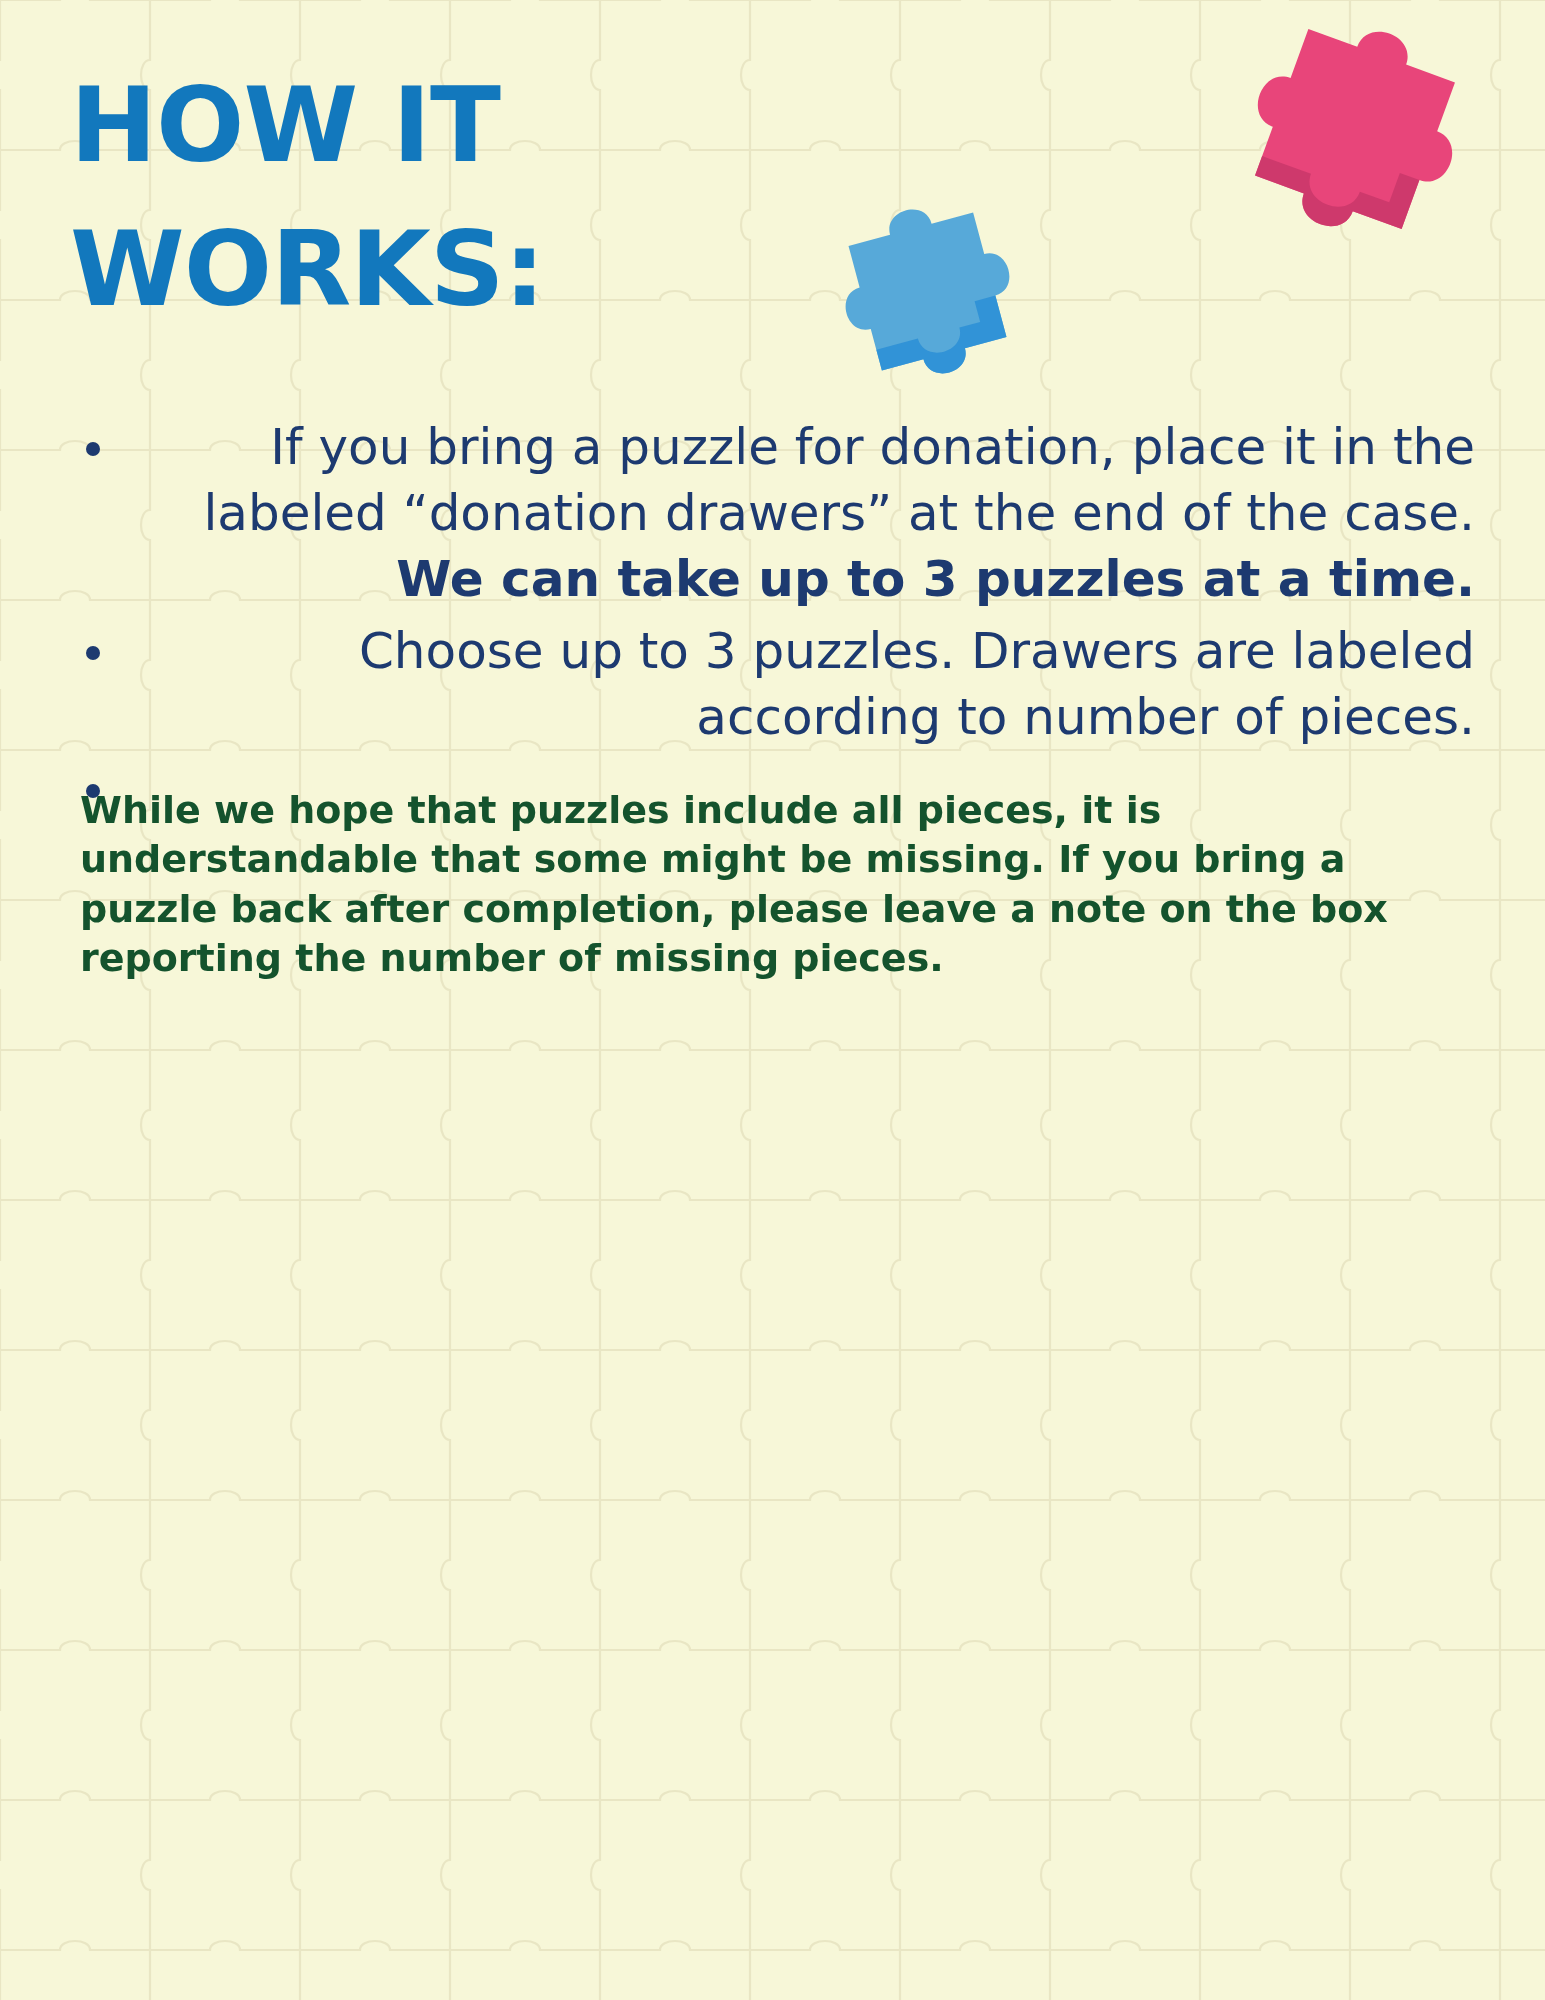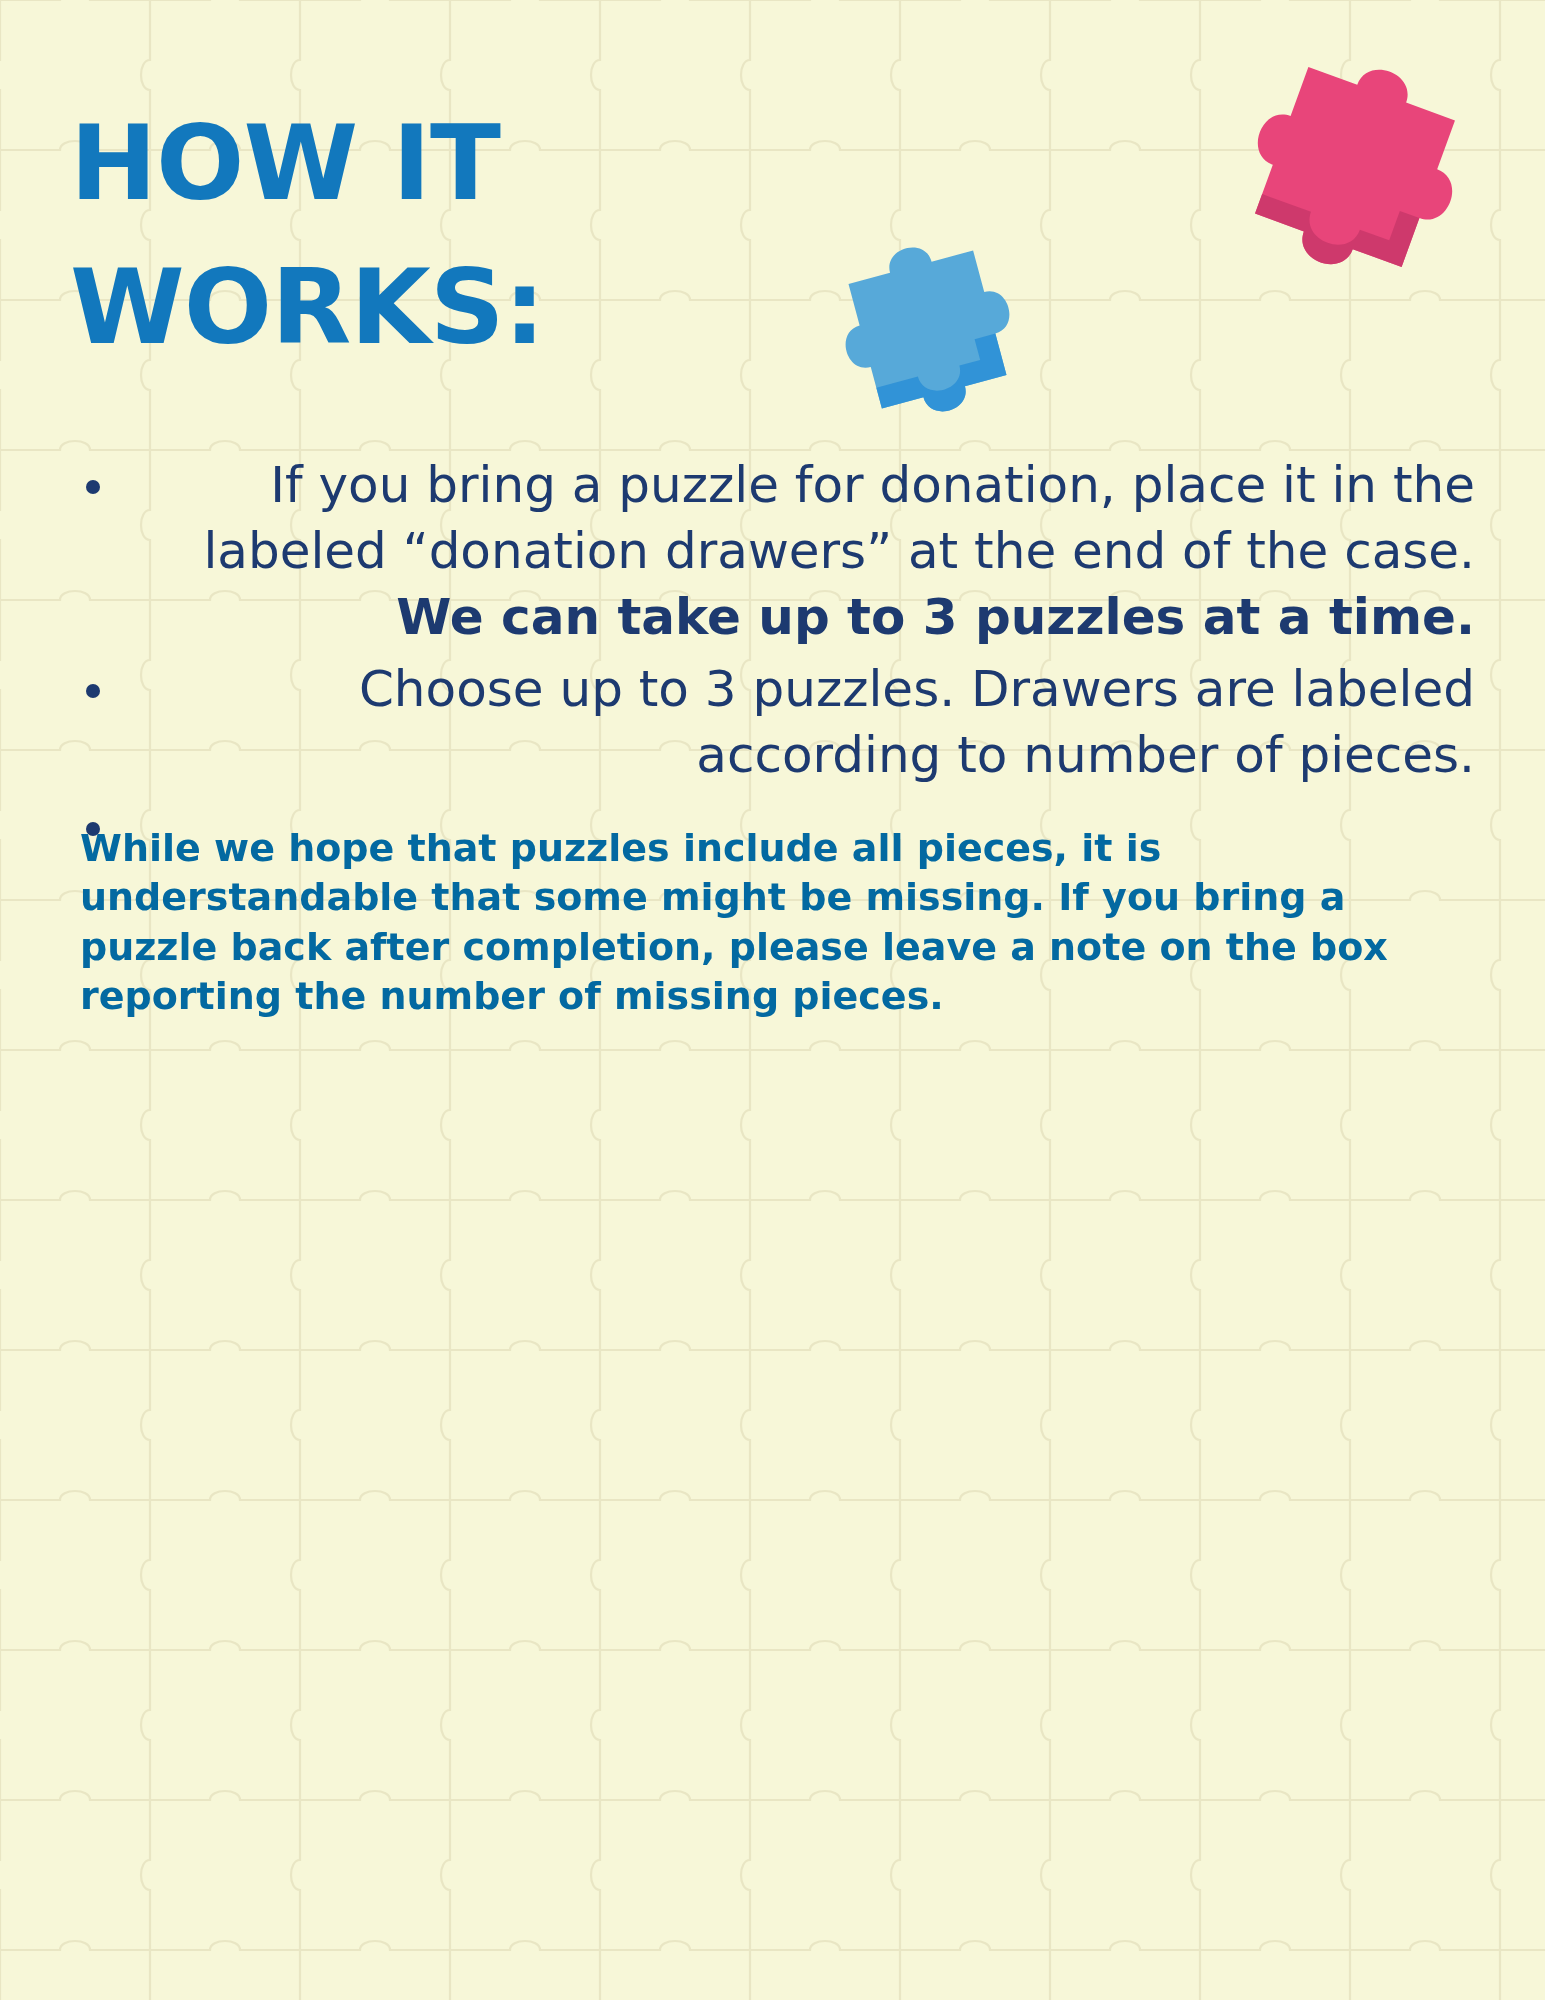--- a/index.html
+++ b/index.html
@@ -22,21 +22,21 @@
     z-index: 0;
     opacity: 0.55;
   }
 
   #page {
     position: relative;
     z-index: 2;
     width: 1545px;
     height: 1708px;
     box-sizing: border-box;
-    padding: 92px 70px 40px 70px;
+    padding: 54px 70px 40px 70px;
   }
 
   
   .heading-row {
     position: relative;
     min-height: 330px;
   }
   #page-title {
     font-family: "DejaVu Sans", sans-serif;
     font-weight: bold;
@@ -90,21 +90,21 @@
   #rules-list li b {
     font-weight: bold;
   }
   #rules-list li.bold {
     font-weight: bold;
   }
 
   
   #footer-note {
     margin-top: 36px;
-    color: #0369a1;
+    color: #14532d;
     font-weight: bold;
     font-size: 38px;
     line-height: 1.3;
     max-width: 1420px;
     padding-left: 10px;
   }
 </style>
 </head>
 <body>
 

